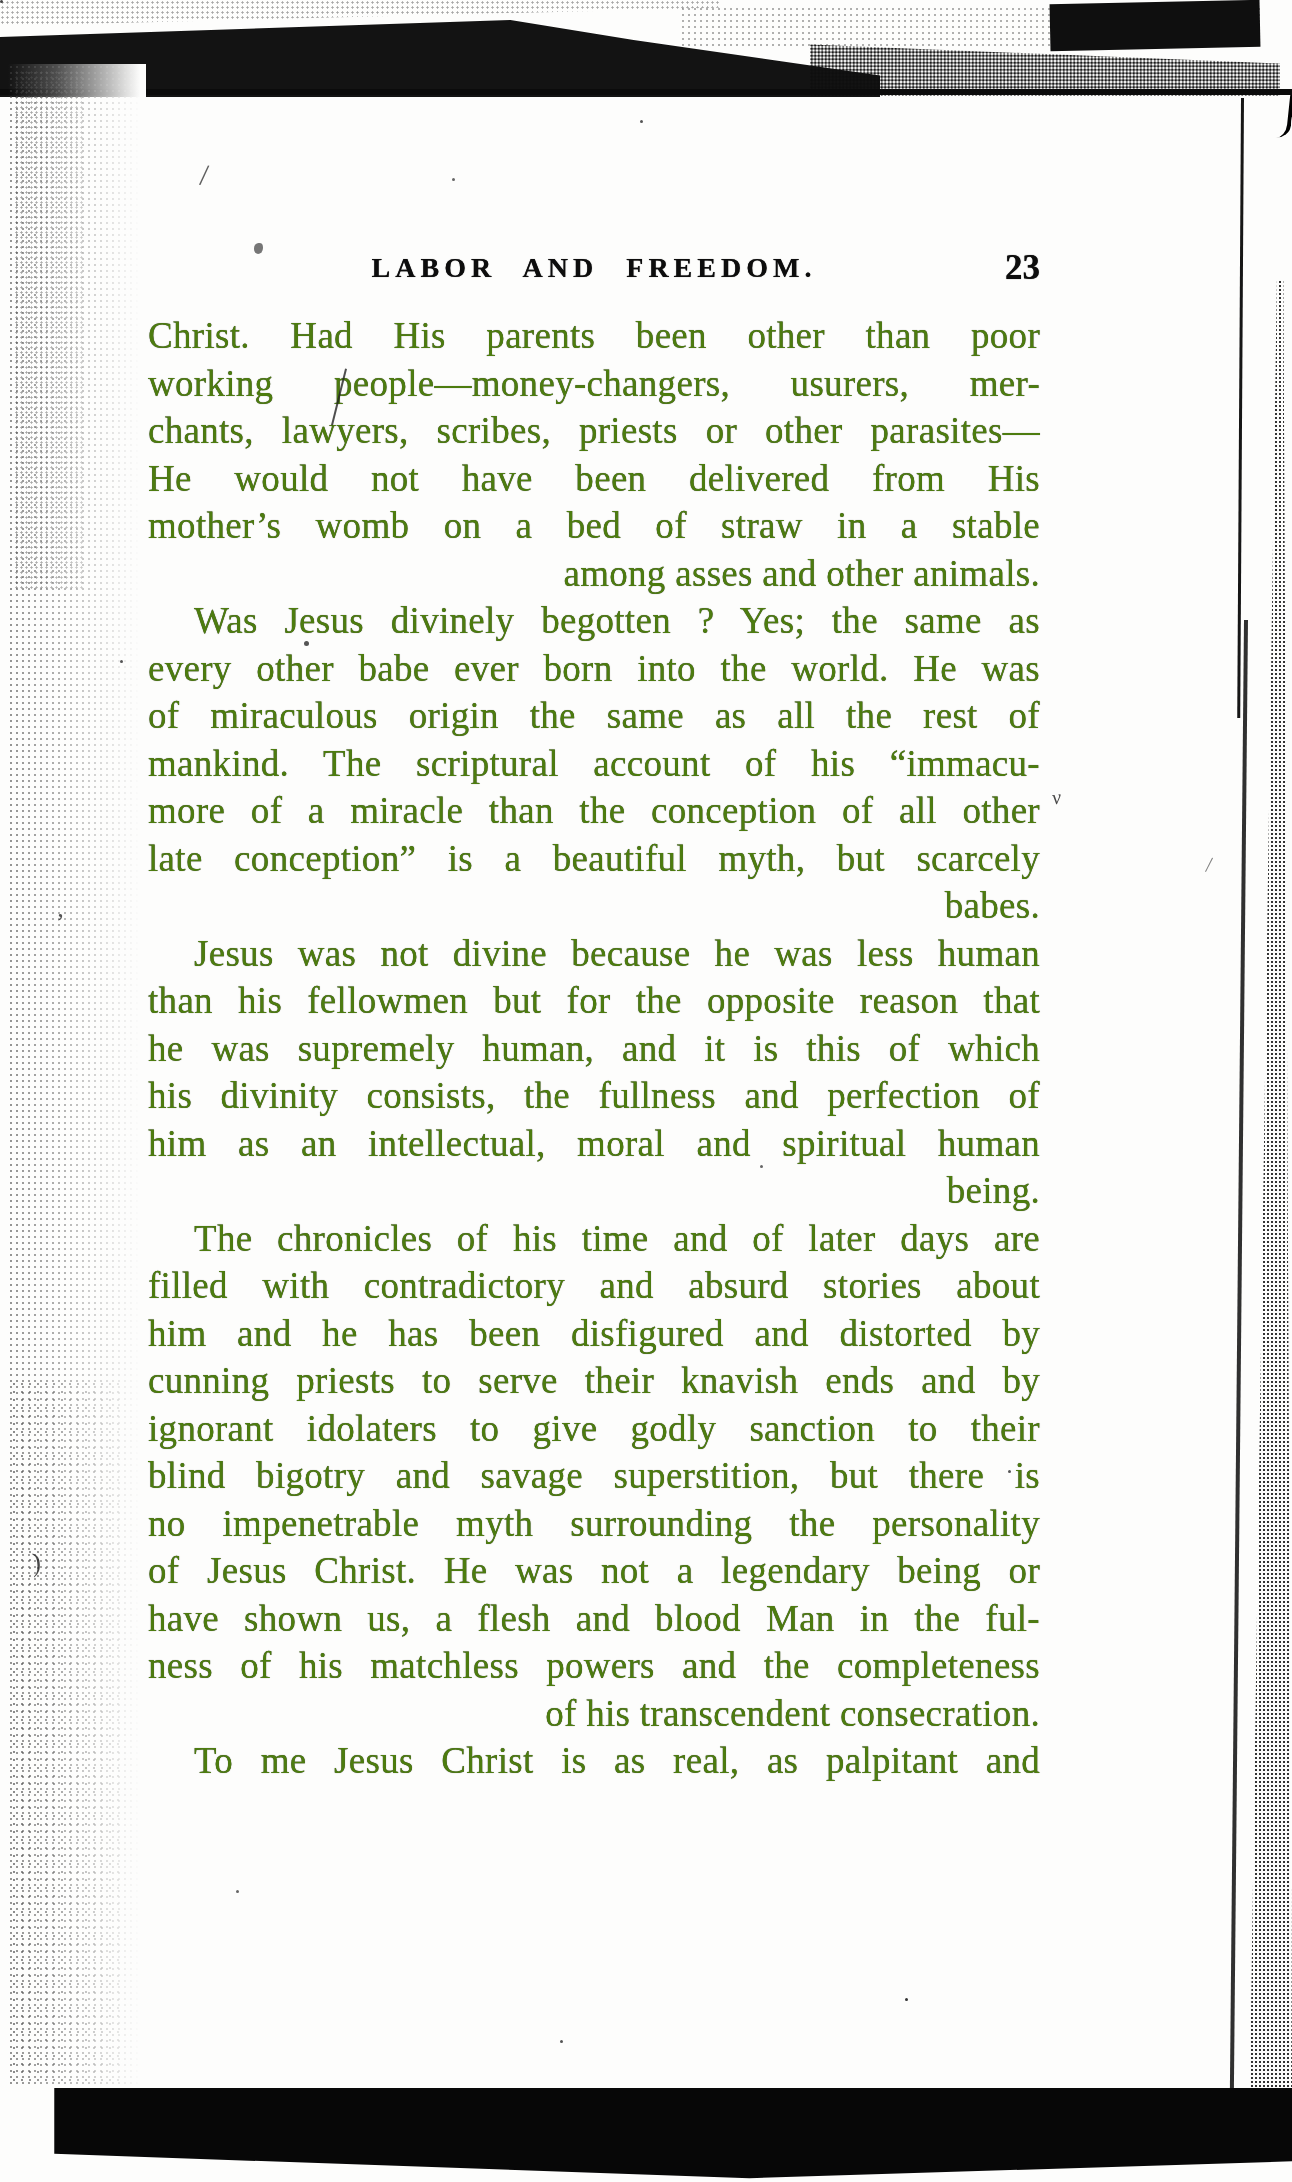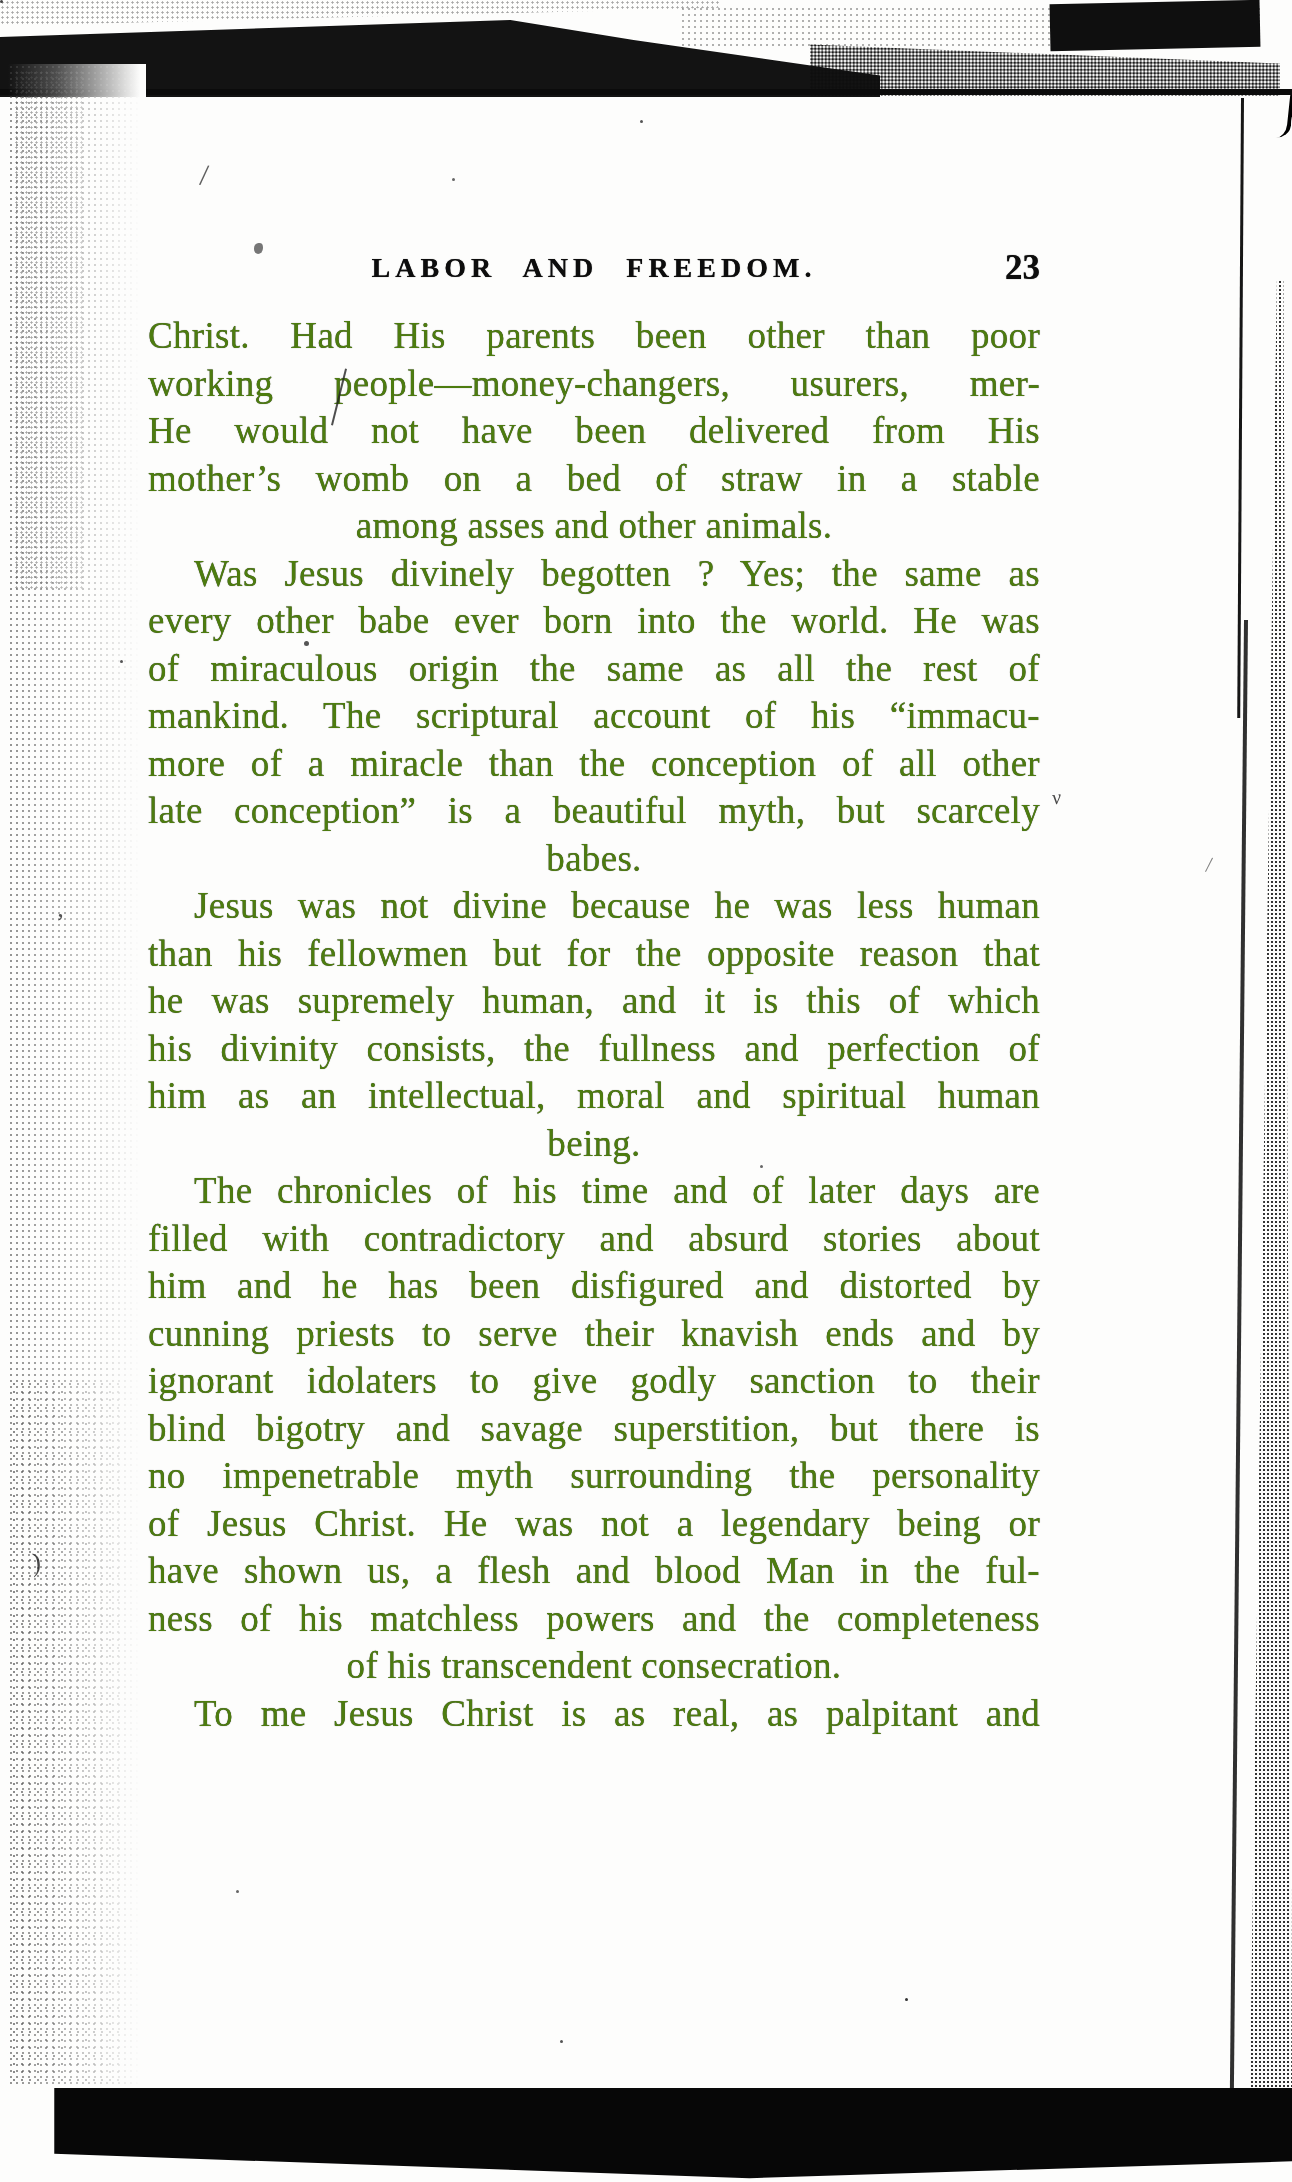--- a/index.html
+++ b/index.html
@@ -62,21 +62,21 @@
     font-size:35px;font-weight:700;color:#0d0d0d;text-shadow:0 0 .8px rgba(0,0,0,.9);text-align:right;}
 
   
   .text-block{
     position:absolute;left:148px;top:312px;width:892px;
     font-size:37px;line-height:47.5px;color:#4d7c0f;
     letter-spacing:.3px;text-shadow:0 0 .7px rgba(0,0,0,.8);}
   .para{margin:0;}
   .line{display:block;white-space:normal;}
   .just{text-align:justify;text-align-last:justify;}
-  .last{text-align:center;}
+  .last{text-align:right;}
   .indent{padding-left:46px;}
 
   
   .artifact{position:absolute;color:#2a2a2a;}
   .a-slash{left:200px;top:158px;font-size:30px;transform:rotate(6deg);opacity:.75;}
   .a-blob{left:254px;top:243px;width:9px;height:11px;background:#555;border-radius:50% 40% 55% 45%;
     opacity:.8;filter:blur(.4px);}
   .a-pen{left:338px;top:368px;width:2px;height:58px;background:#222;transform:rotate(14deg);opacity:.8;}
   .a-smudge-v{left:1052px;top:786px;font-size:20px;font-style:italic;transform:rotate(-8deg);opacity:.85;}
   .a-tick{left:56px;top:908px;font-size:26px;opacity:.8;}
@@ -112,20 +112,21 @@
 
   <div class="header-row">
     <span class="running-title">LABOR AND FREEDOM.</span>
     <span class="page-number">23</span>
   </div>
 
   <div class="text-block">
     <div class="para">
       <span class="line just">Christ. Had His parents been other than poor</span>
       <span class="line just">working people—money-changers, usurers, mer-</span>
+      <span class="line just">chants, lawyers, scribes, priests or other parasites—</span>
       <span class="line just">He would not have been delivered from His</span>
       <span class="line just">mother’s womb on a bed of straw in a stable</span>
       <span class="line last">among asses and other animals.</span>
     </div>
     <div class="para">
       <span class="line just indent">Was Jesus divinely begotten ? Yes; the same as</span>
       <span class="line just">every other babe ever born into the world. He was</span>
       <span class="line just">of miraculous origin the same as all the rest of</span>
       <span class="line just">mankind. The scriptural account of his “immacu-</span>
       <span class="line just">more of a miracle than the conception of all other</span>

